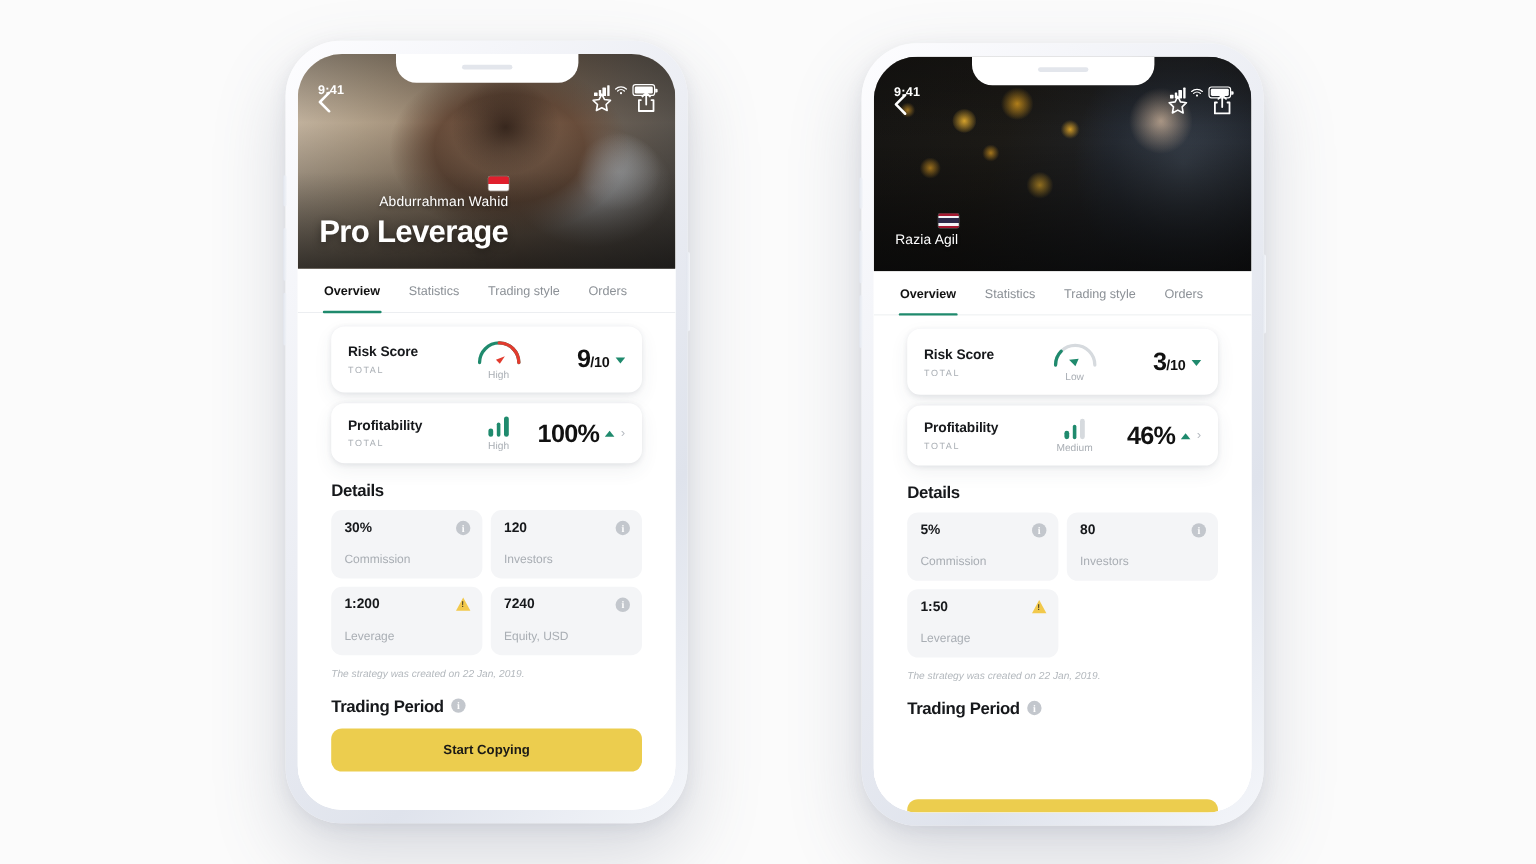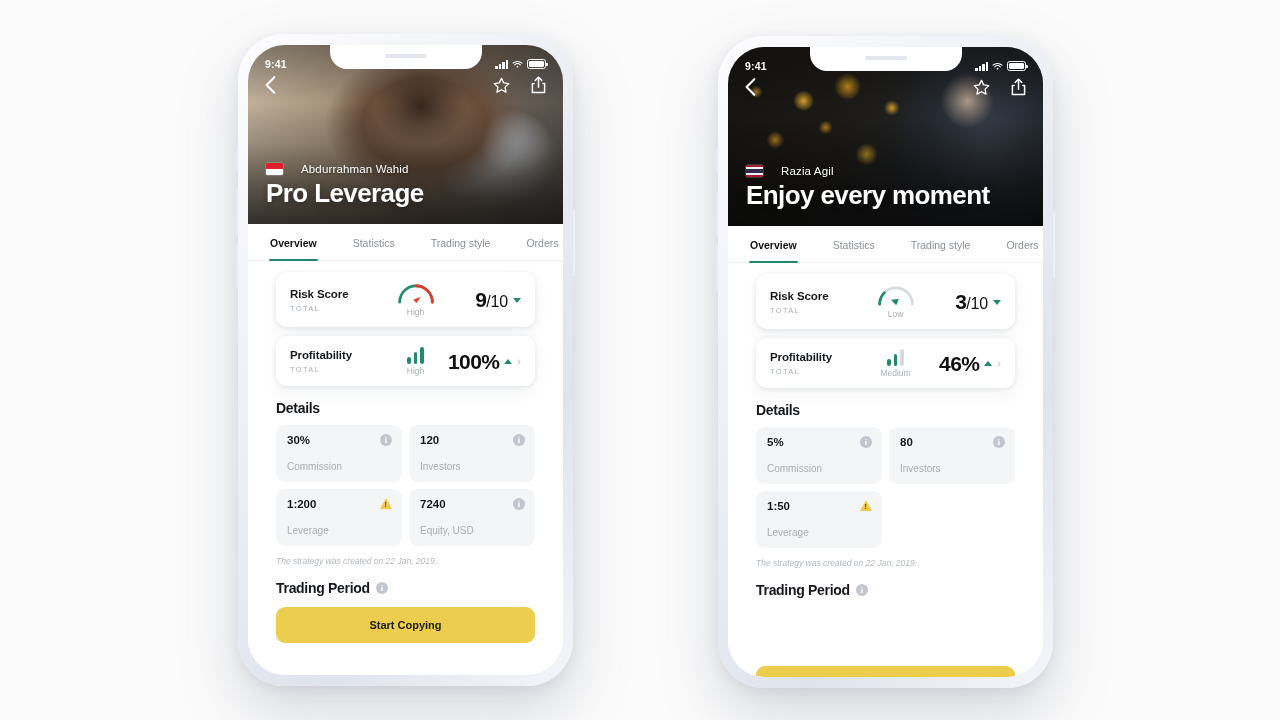--- a/index.html
+++ b/index.html
@@ -87,21 +87,21 @@
     border-bottom-left-radius:17px; border-bottom-right-radius:17px;
     z-index:6;
   }
   .notch .speaker {
     position:absolute; top:9px; left:50%; transform:translateX(-50%);
     width:42px; height:4px; border-radius:2px; background:#e3e6ec;
   }
 
   
   .statusbar {
-    position:absolute; top:6px; left:0; right:0; height:26px;
+    position:absolute; top:17px; left:0; right:0; height:26px;
     display:flex; align-items:center; justify-content:space-between;
     padding:0 17px; z-index:7;
     font-size:10.5px; font-weight:bold; color:#fff; letter-spacing:.2px;
   }
   .status-right { display:flex; align-items:center; gap:4px; }
   .bars { display:flex; align-items:flex-end; gap:1.3px; height:9px; }
   .bars i { display:block; width:2.2px; background:#fff; border-radius:.5px; }
   .bars i:nth-child(1){ height:3px; }
   .bars i:nth-child(2){ height:5px; }
   .bars i:nth-child(3){ height:7px; }
@@ -122,34 +122,34 @@
     position:absolute; top:31px; left:0; right:0; z-index:5;
     display:flex; align-items:center; justify-content:space-between;
     padding:0 17px;
   }
   .hero-top .spacer { flex:1; }
   .icon-btn { cursor:pointer; display:flex; align-items:center; justify-content:center; }
   .hero-actions { display:flex; gap:21px; }
 
   
   .hero-text { position:absolute; left:18px; bottom:16px; z-index:5; }
-  .trader-row { display:flex; align-items:flex-end; gap:18px; margin-bottom:4px; }
+  .trader-row { display:flex; align-items:flex-end; gap:4px; margin-bottom:4px;flex-direction:column; }
   .flag { width:17px; height:12px; border-radius:1.5px; overflow:hidden; display:block; box-shadow:0 0 0 .5px rgba(255,255,255,.35); }
   .flag-id { background:linear-gradient(180deg,#e01f2d 0%,#e01f2d 50%,#fff 50%,#fff 100%); }
   .flag-th { background:linear-gradient(180deg,#a51931 0%,#a51931 17%,#f4f5f8 17%,#f4f5f8 33%,#2d2a4a 33%,#2d2a4a 67%,#f4f5f8 67%,#f4f5f8 83%,#a51931 83%,#a51931 100%); }
   .trader-name { color:#fff; font-size:11.5px; letter-spacing:.15px; text-shadow:0 1px 3px rgba(0,0,0,.45); }
   .hero-title {
     color:#fff; font-size:26px; font-weight:bold; letter-spacing:-.6px;
     text-shadow:0 2px 7px rgba(0,0,0,.40);
     line-height:1.12;
   }
 
   
   .tabs {
-    display:flex; align-items:flex-start; gap:16px;
+    display:flex; align-items:flex-start; gap:4px;
     padding:0 12px; border-bottom:1px solid #eceef1;
     background:#fff;
   }
   .tab {
     padding:13px 10px 11px; font-size:10.5px; color:#8b9096;
     position:relative; cursor:pointer; white-space:nowrap;
   }
   .tab.active { color:#111; font-weight:bold; }
   .tab.active::after {
     content:""; position:absolute; left:9px; right:9px; bottom:-1px;
@@ -168,21 +168,21 @@
     margin-bottom:9px;
     cursor:pointer;
   }
   .metric-left { width:96px; }
   .metric-title { font-size:11.5px; font-weight:bold; color:#16181b; letter-spacing:-.1px; }
   .metric-sub { font-size:7.5px; color:#a9aeb4; letter-spacing:1.3px; margin-top:4px; }
   .metric-mid { flex:1; display:flex; flex-direction:column; align-items:center; }
   .metric-mid-label { font-size:8.5px; color:#a9aeb4; margin-top:2px; }
   .metric-right { display:flex; align-items:center; gap:5px; min-width:76px; justify-content:flex-end; }
   .metric-value { font-size:21px; font-weight:bold; color:#111; letter-spacing:-.6px; }
-  .metric-value .denom { font-size:16px; font-weight:normal; letter-spacing:-.2px; }
+  .metric-value .denom { font-size:12px; font-weight:bold; letter-spacing:-.2px; }
   .caret-down { width:0;height:0;border-left:4.2px solid transparent;border-right:4.2px solid transparent;border-top:5px solid #1f8a6d; }
   .caret-up { width:0;height:0;border-left:4.2px solid transparent;border-right:4.2px solid transparent;border-bottom:5px solid #1f8a6d; }
   .chev { color:#b5bac0; font-size:11px; line-height:1; }
 
   
   .barchart { display:flex; align-items:flex-end; gap:3px; height:17px; }
   .barchart i { display:block; width:3.4px; border-radius:2px; }
   .bar-on { background:#1f8a6d; }
   .bar-off { background:#d6dade; }
   .barchart i.b1 { height:7px; }
@@ -456,21 +456,20 @@
               </svg>
             </div>
           </div>
         </div>
 
         <div class="hero-text">
           <div class="trader-row">
             <span class="flag flag-th"></span>
             <span class="trader-name">Razia Agil</span>
           </div>
-          <div class="hero-title">Enjoy every moment</div>
         </div>
       </div>
 
       <div class="tabs">
         <div class="tab active">Overview</div>
         <div class="tab">Statistics</div>
         <div class="tab">Trading style</div>
         <div class="tab">Orders</div>
       </div>
 

